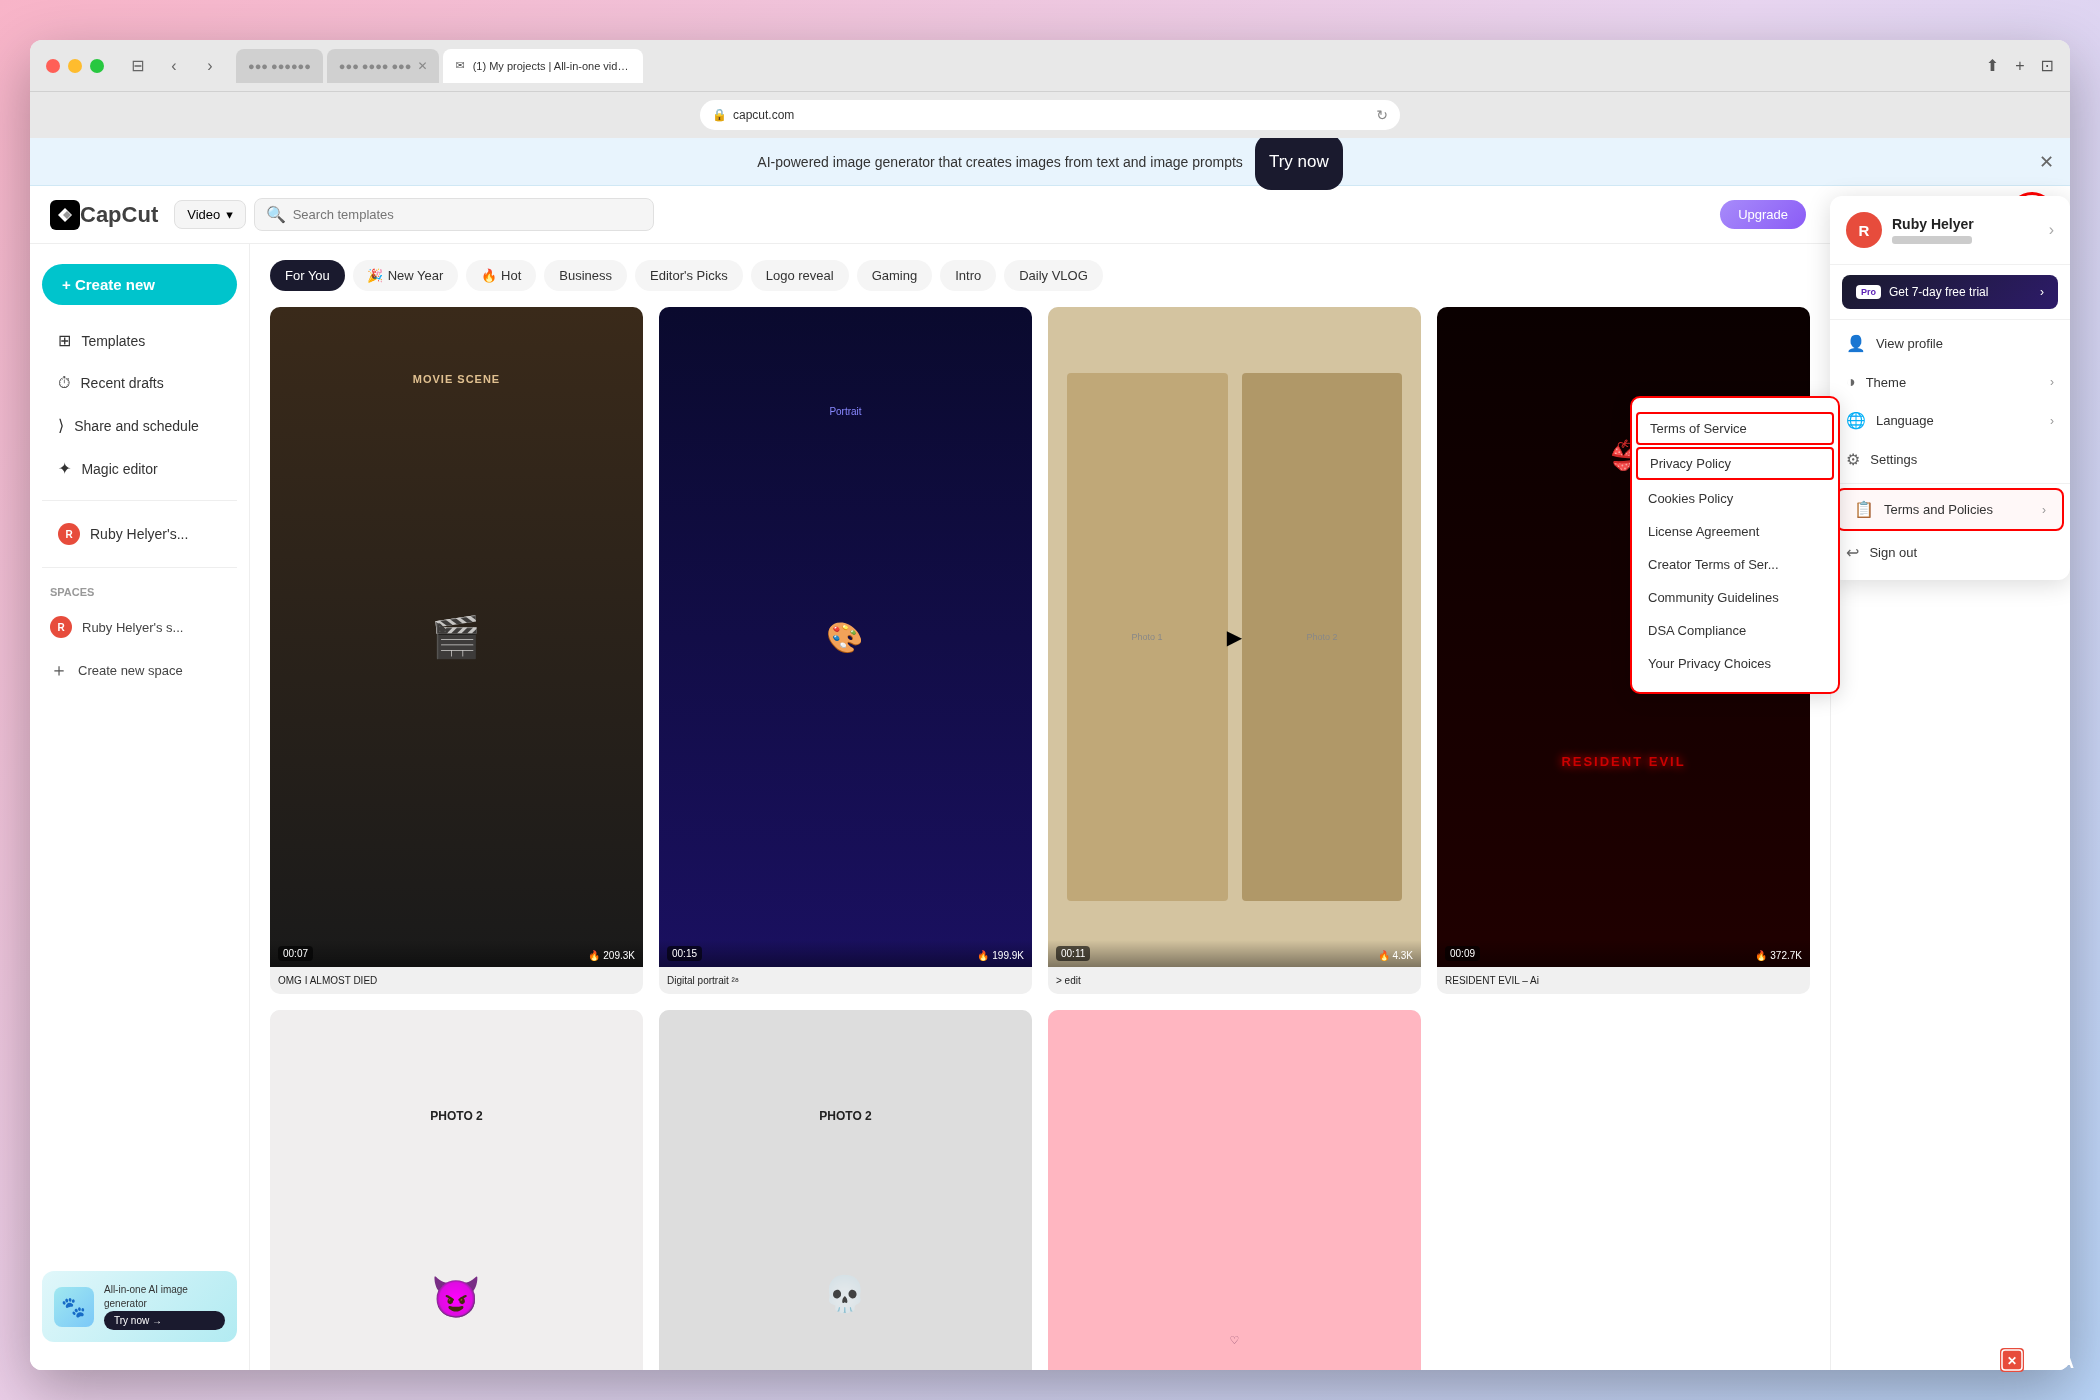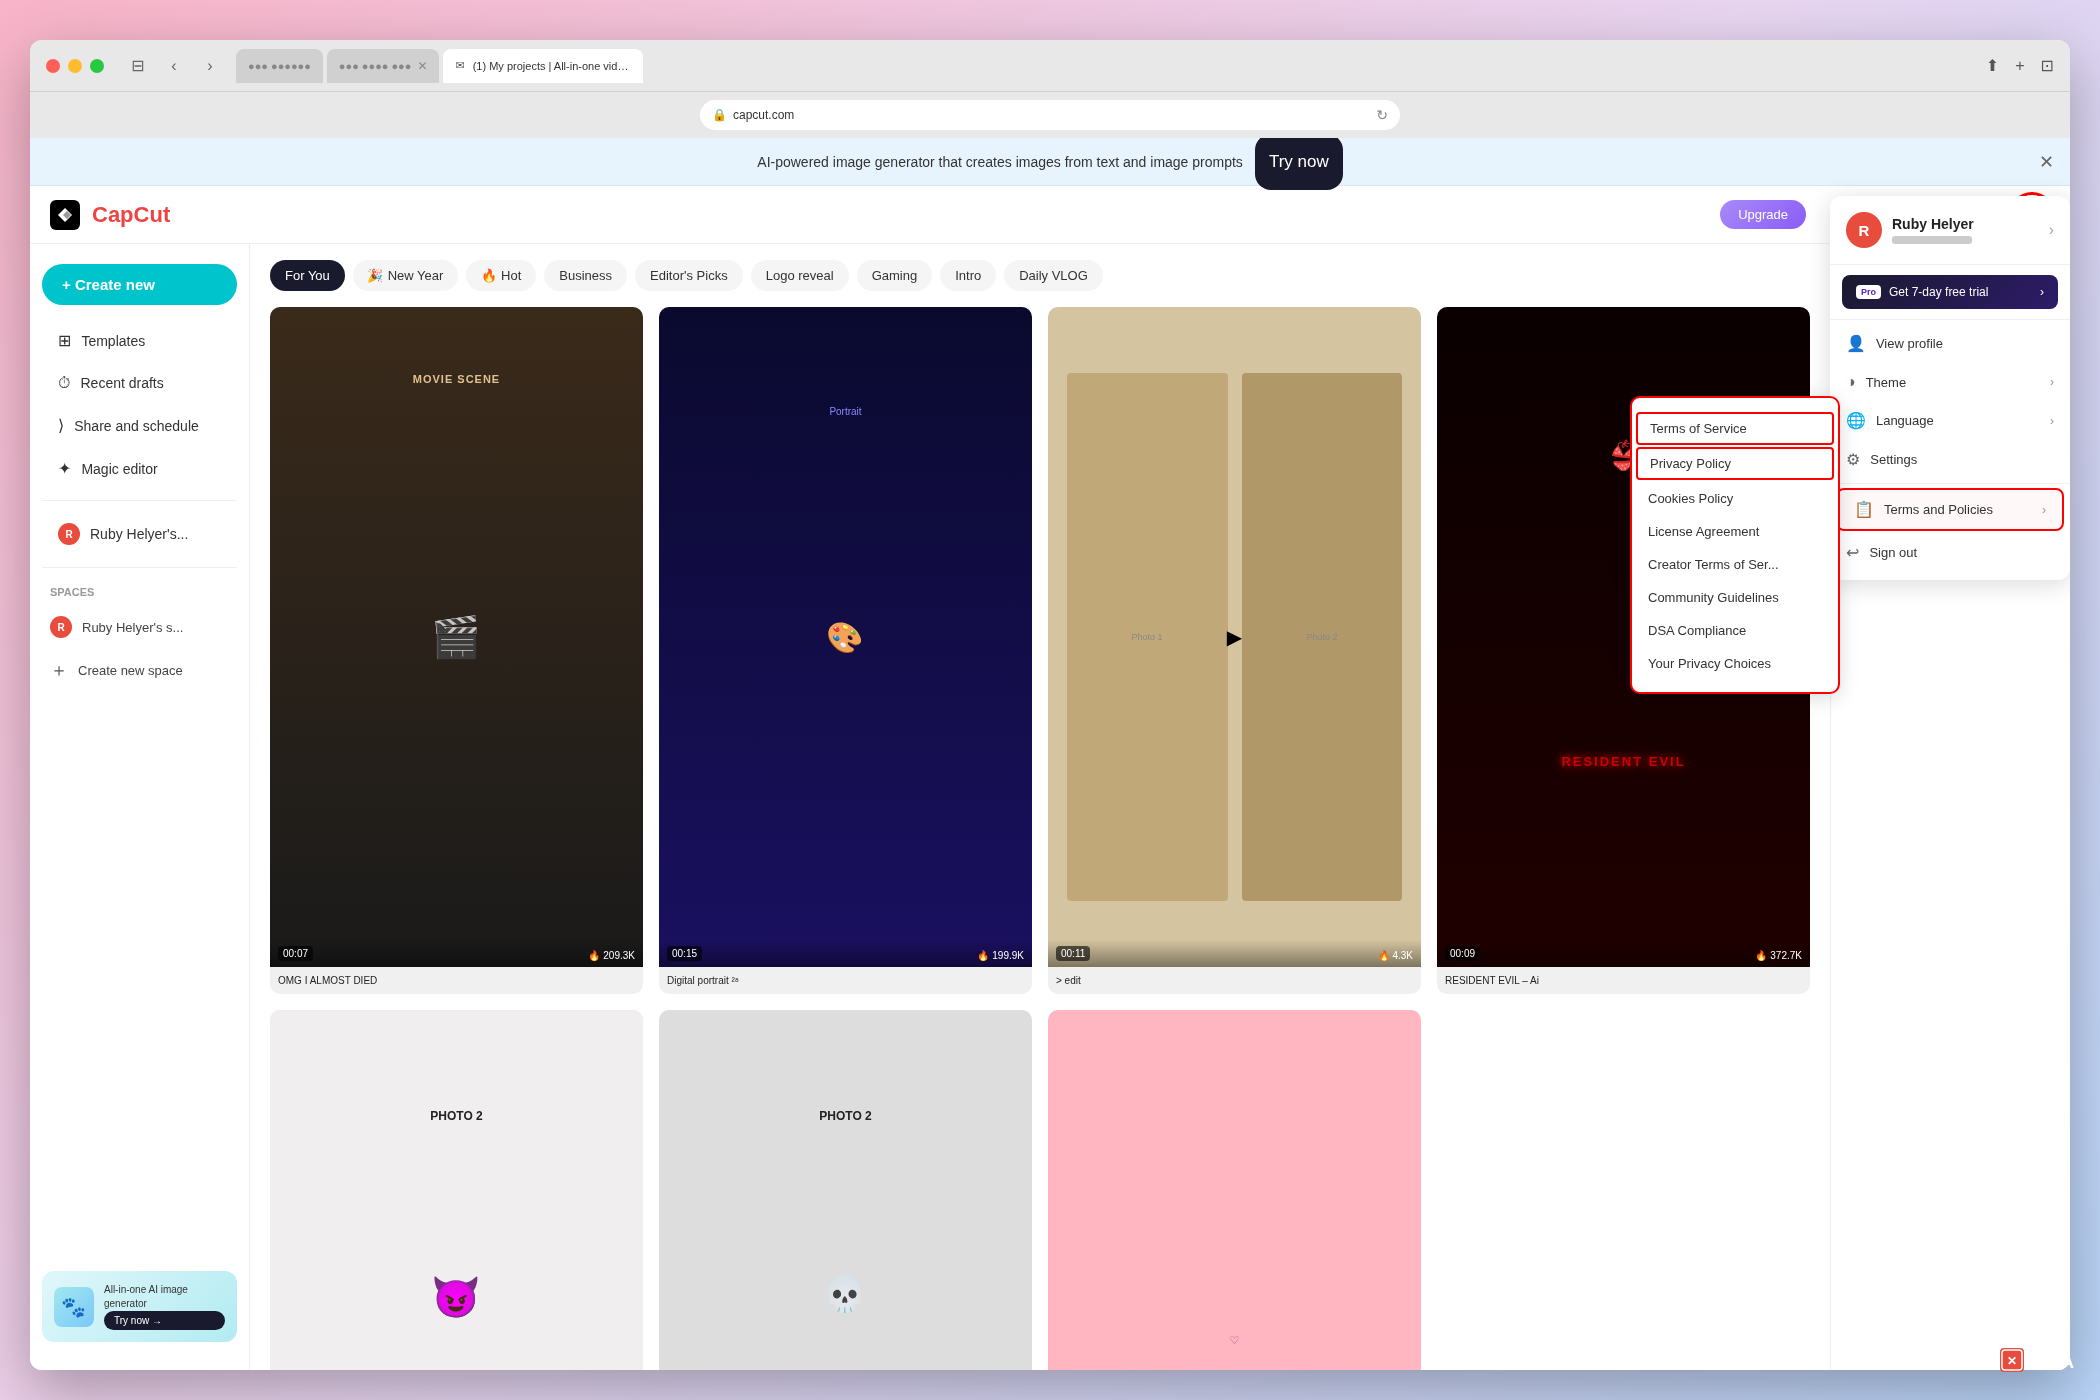--- a/index.html
+++ b/index.html
@@ -165,24 +165,24 @@
       border-bottom: 1px solid #eee;
       display: flex;
       align-items: center;
       padding: 0 20px;
       gap: 16px;
     }
 
     .logo {
       display: flex;
       align-items: center;
-      gap: 12px;
+      gap: 0;
       font-size: 22px;
       font-weight: 700;
-      color: #ef4444;
+      color: #404040;
     }
     .logo-icon {
       width: 30px;
       height: 30px;
       background: #000;
       border-radius: 6px;
       display: flex;
       align-items: center;
       justify-content: center;
       color: #fff;
@@ -700,20 +700,30 @@
       <div class="logo">
         <div class="logo-icon">
           <svg width="20" height="20" viewBox="0 0 20 20" fill="none">
             <path d="M3 10 L10 3 L17 10 L10 17Z" fill="white"></path>
             <path d="M8 10 L12 6 L16 10 L12 14Z" fill="black" opacity="0.4"></path>
           </svg>
         </div>
         <span>CapCut</span>
       </div>
 
+      <div class="search-area">
+        <div class="video-dropdown">
+          <span>Video</span>
+          <span>▾</span>
+        </div>
+        <div class="search-input-wrapper">
+          <span style="color:#aaa;margin-right:6px">🔍</span>
+          <input type="text" placeholder="Search templates" style="">
+        </div>
+      </div>
 
       <div class="header-right">
         <div class="upgrade-btn">Upgrade</div>
         <div class="header-icon">⊡</div>
         <div class="header-icon">⬇</div>
         <div class="header-icon">
           🔔
           <div class="notif-badge">1</div>
         </div>
         <div class="header-icon">❓</div>

